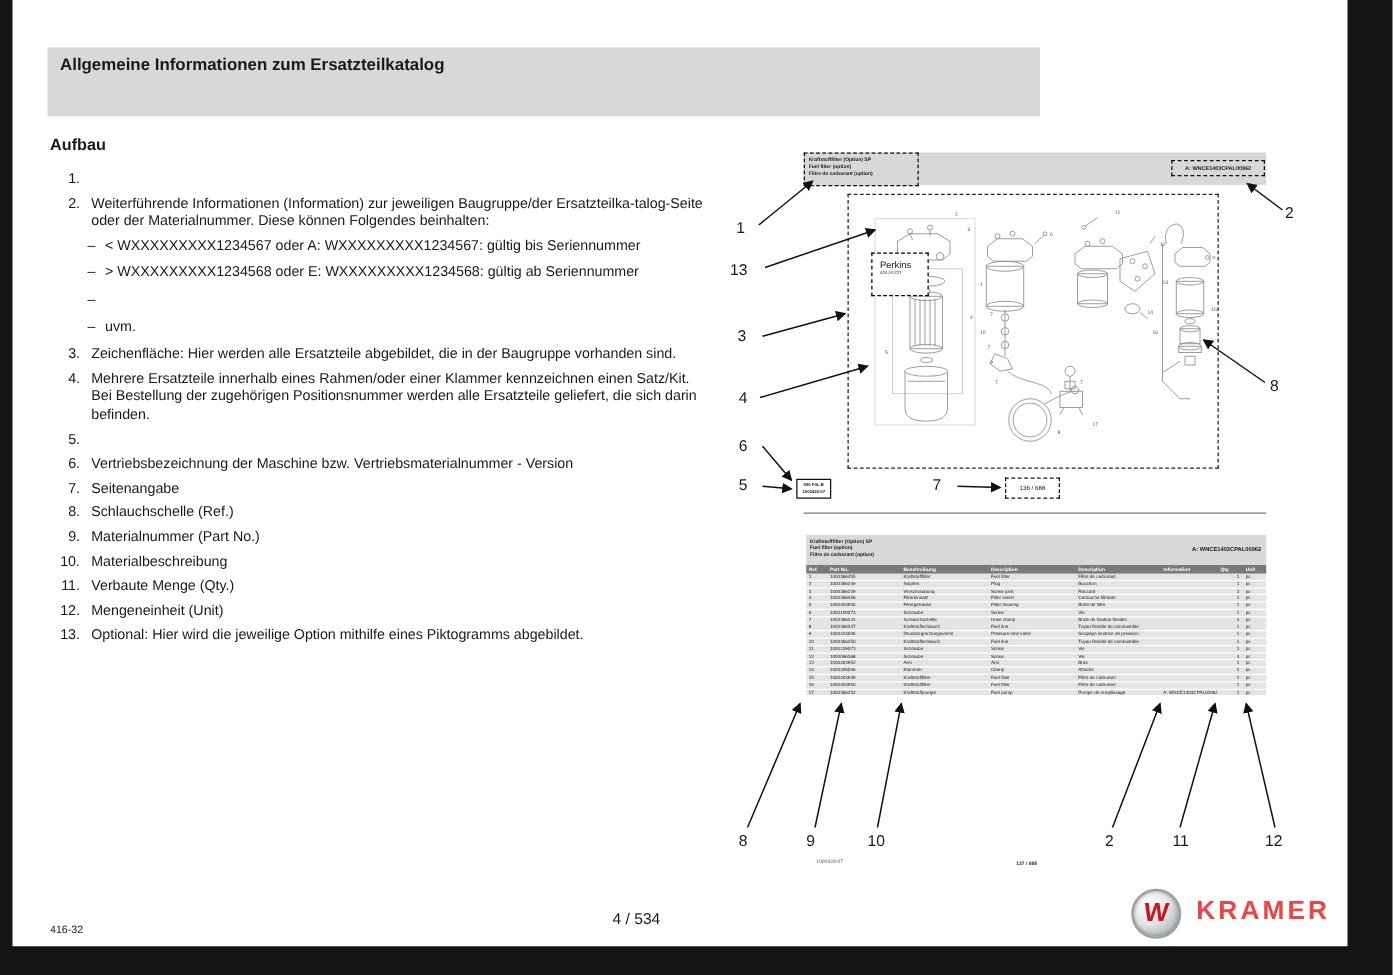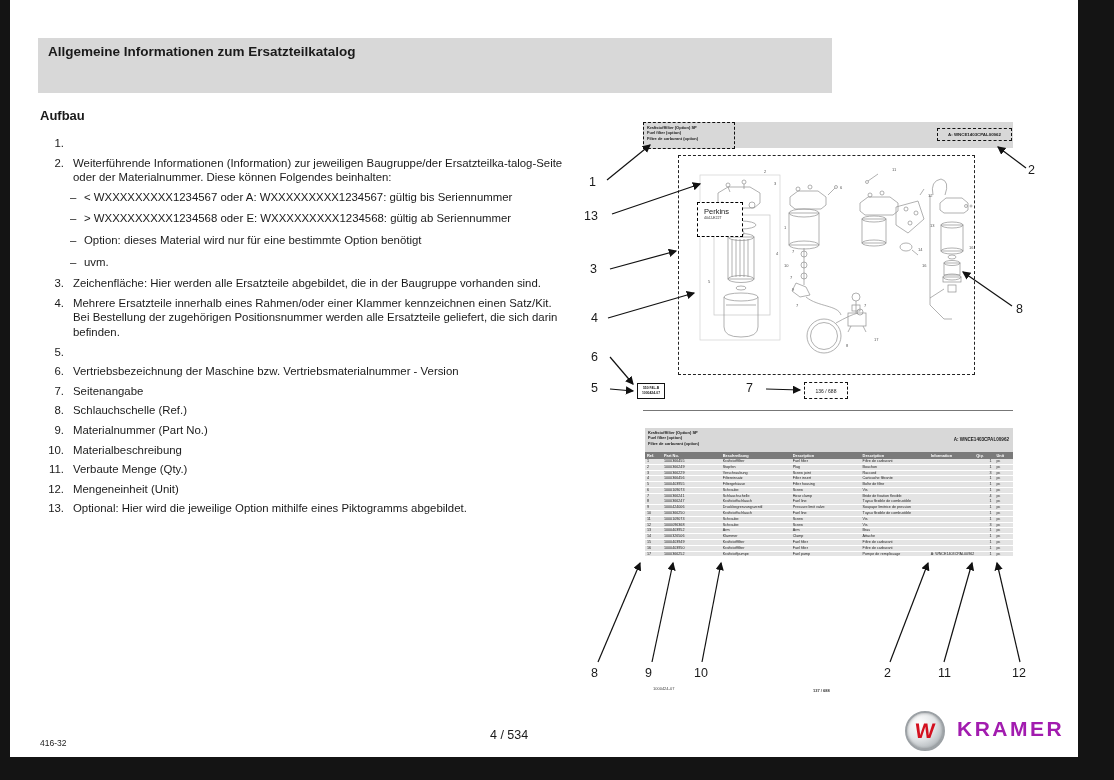--- a/index.html
+++ b/index.html
@@ -97,21 +97,20 @@
       <div class="li-sub">
         <span class="li-dash">–</span>
         <div>&lt; WXXXXXXXXX1234567 oder A: WXXXXXXXXX1234567: gültig bis Seriennummer</div>
       </div>
       <div class="li-sub">
         <span class="li-dash">–</span>
         <div>&gt; WXXXXXXXXX1234568 oder E: WXXXXXXXXX1234568: gültig ab Seriennummer</div>
       </div>
       <div class="li-sub">
         <span class="li-dash">–</span>
-        <div>Option: dieses Material wird nur für eine bestimmte Option benötigt</div>
       </div>
       <div class="li-sub">
         <span class="li-dash">–</span>
         <div>uvm.</div>
       </div>
       <div class="li-row">
         <span class="li-num">3.</span>
         <div>Zeichenfläche: Hier werden alle Ersatzteile abgebildet, die in der Baugruppe vorhanden sind.</div>
       </div>
       <div class="li-row">
@@ -486,21 +485,21 @@
     <div class="tbl-foot-c">137 / 688</div>
   </div>
 
   <div class="abs foot-code">416-32</div>
   <div class="abs foot-page">4 / 534</div>
 
   <div class="abs brand">
     <div class="brand-badge">
       <span class="brand-w" style="color: rgb(211, 16, 31);">W</span>
     </div>
-    <div class="brand-name" style="color: #a21caf;">KRAMER</div>
+    <div class="brand-name" style="color: #ef4444;">KRAMER</div>
   </div>
 
 </div>
 
 <div class="callout" style="left:589px;top:175px;">1</div>
 <div class="callout" style="left:584px;top:209px;">13</div>
 <div class="callout" style="left:590px;top:262px;">3</div>
 <div class="callout" style="left:591px;top:311px;">4</div>
 <div class="callout" style="left:591px;top:350px;">6</div>
 <div class="callout" style="left:591px;top:381px;">5</div>

